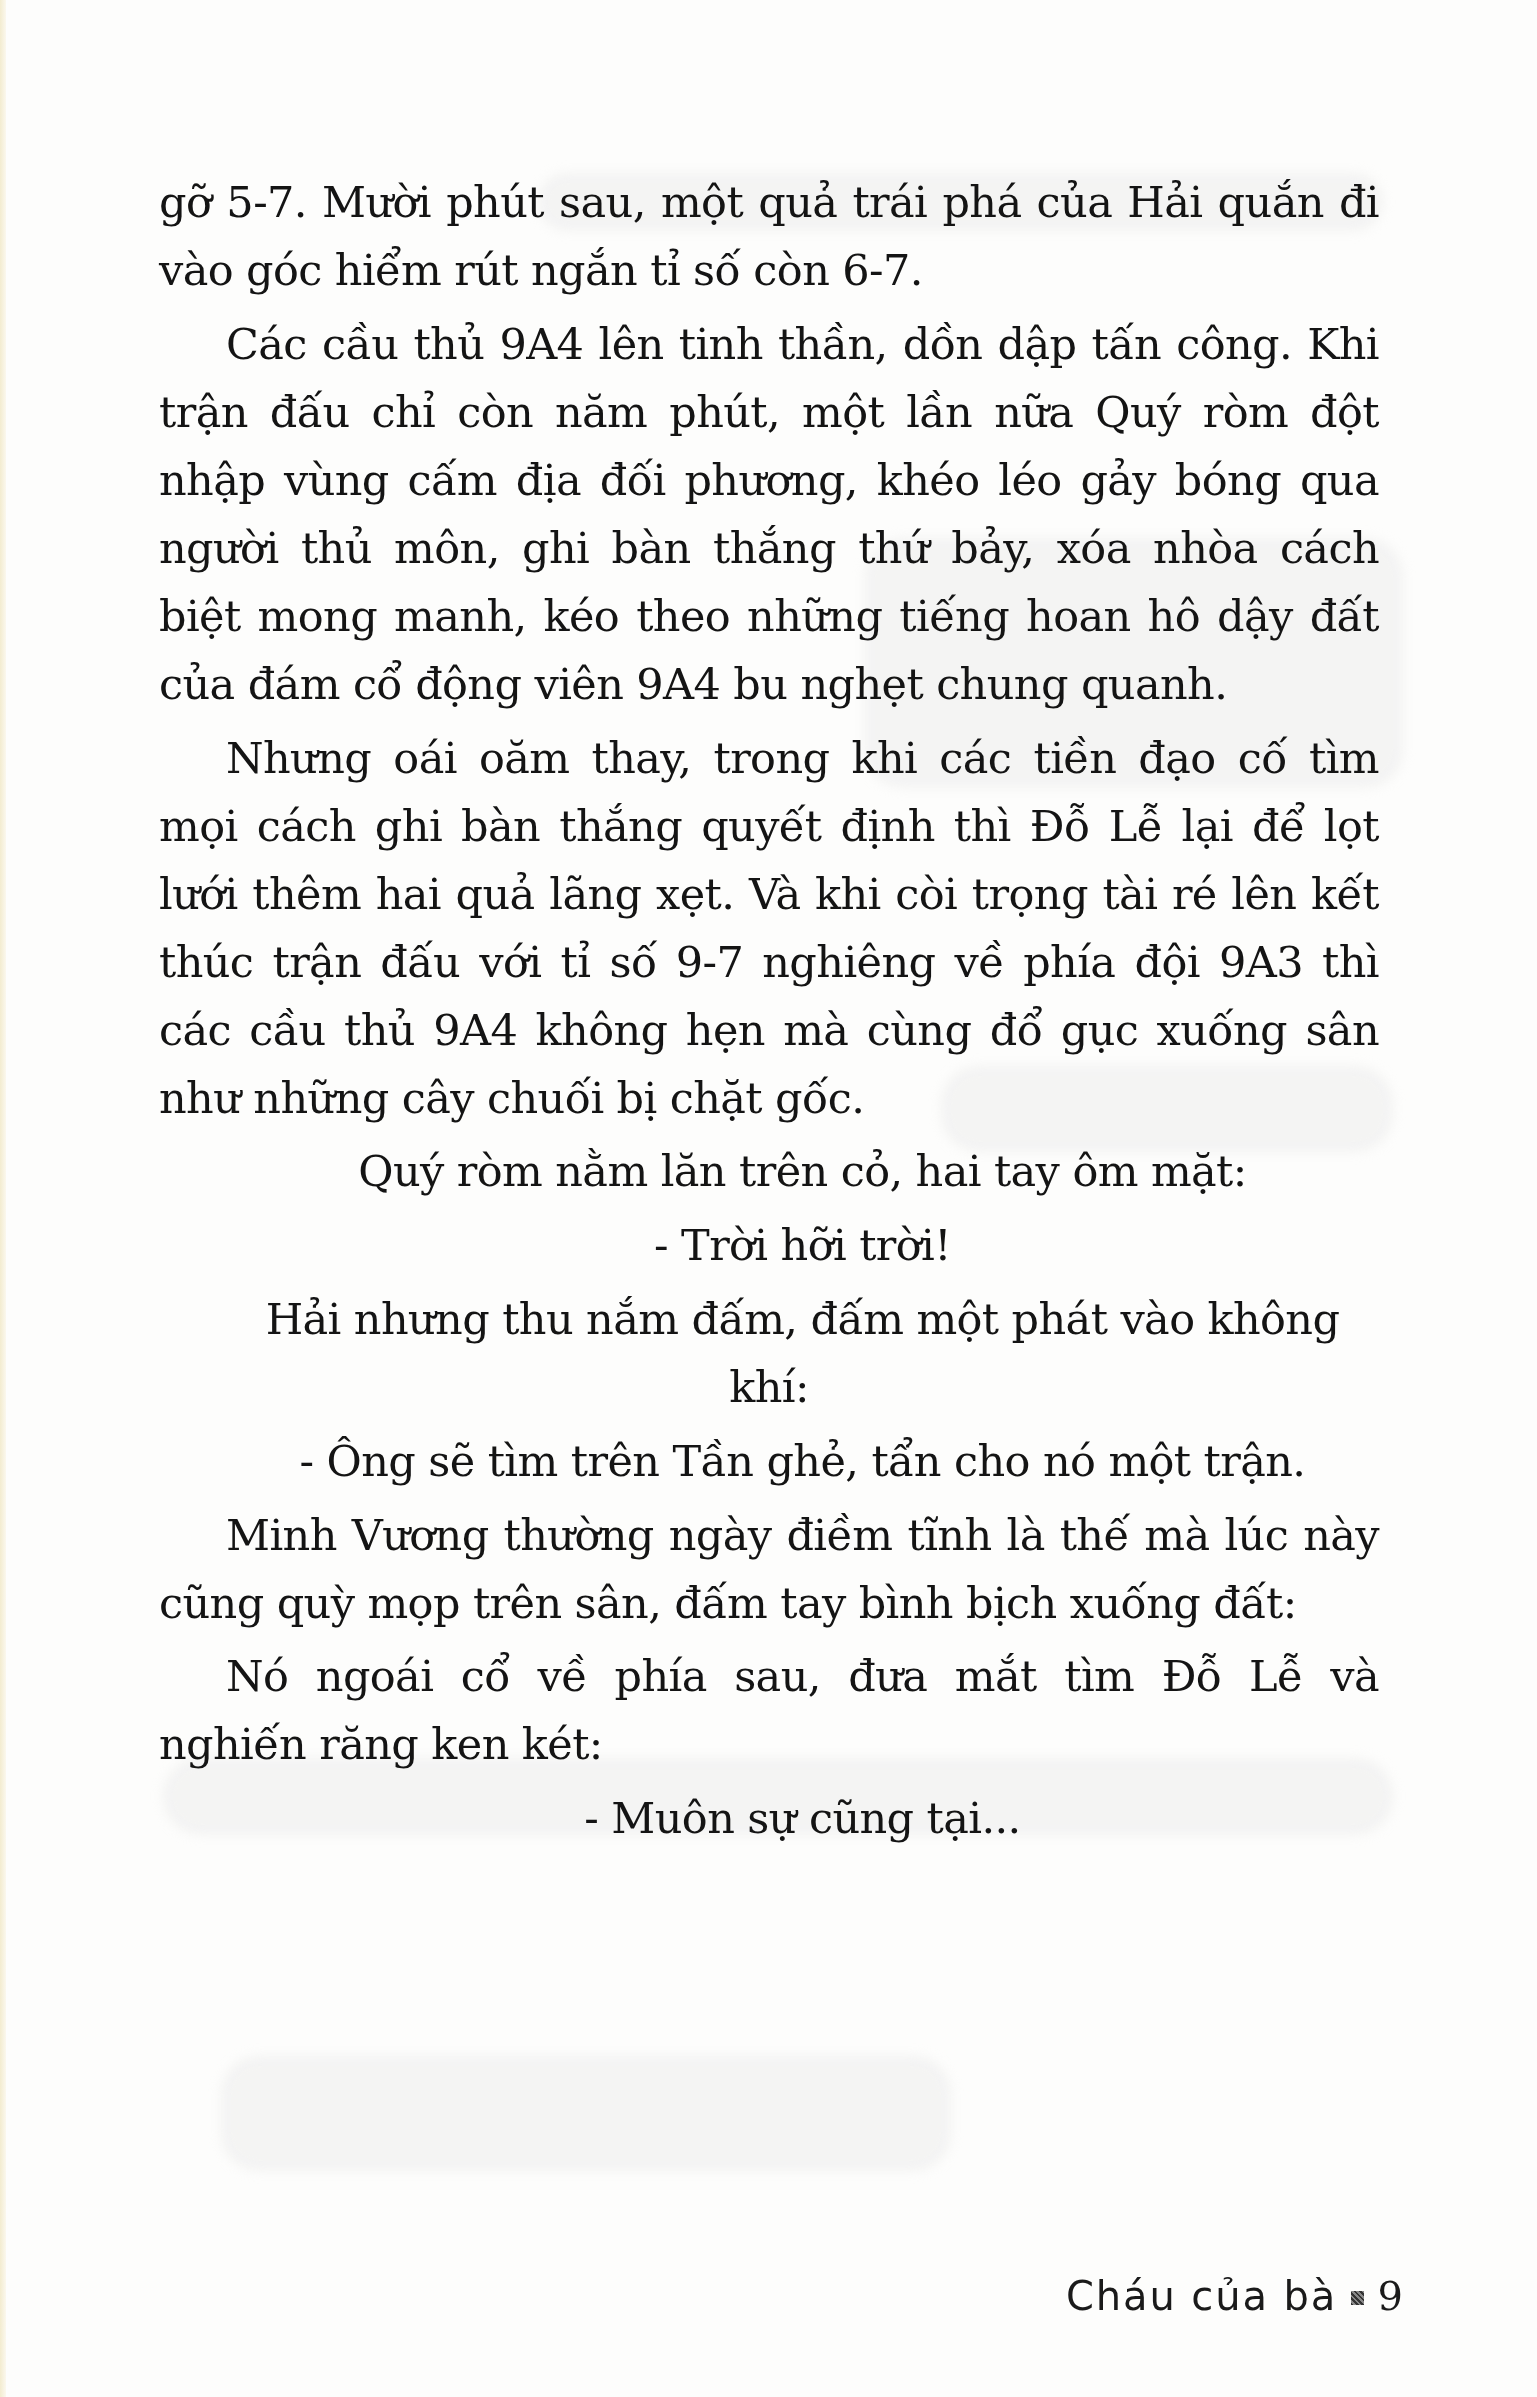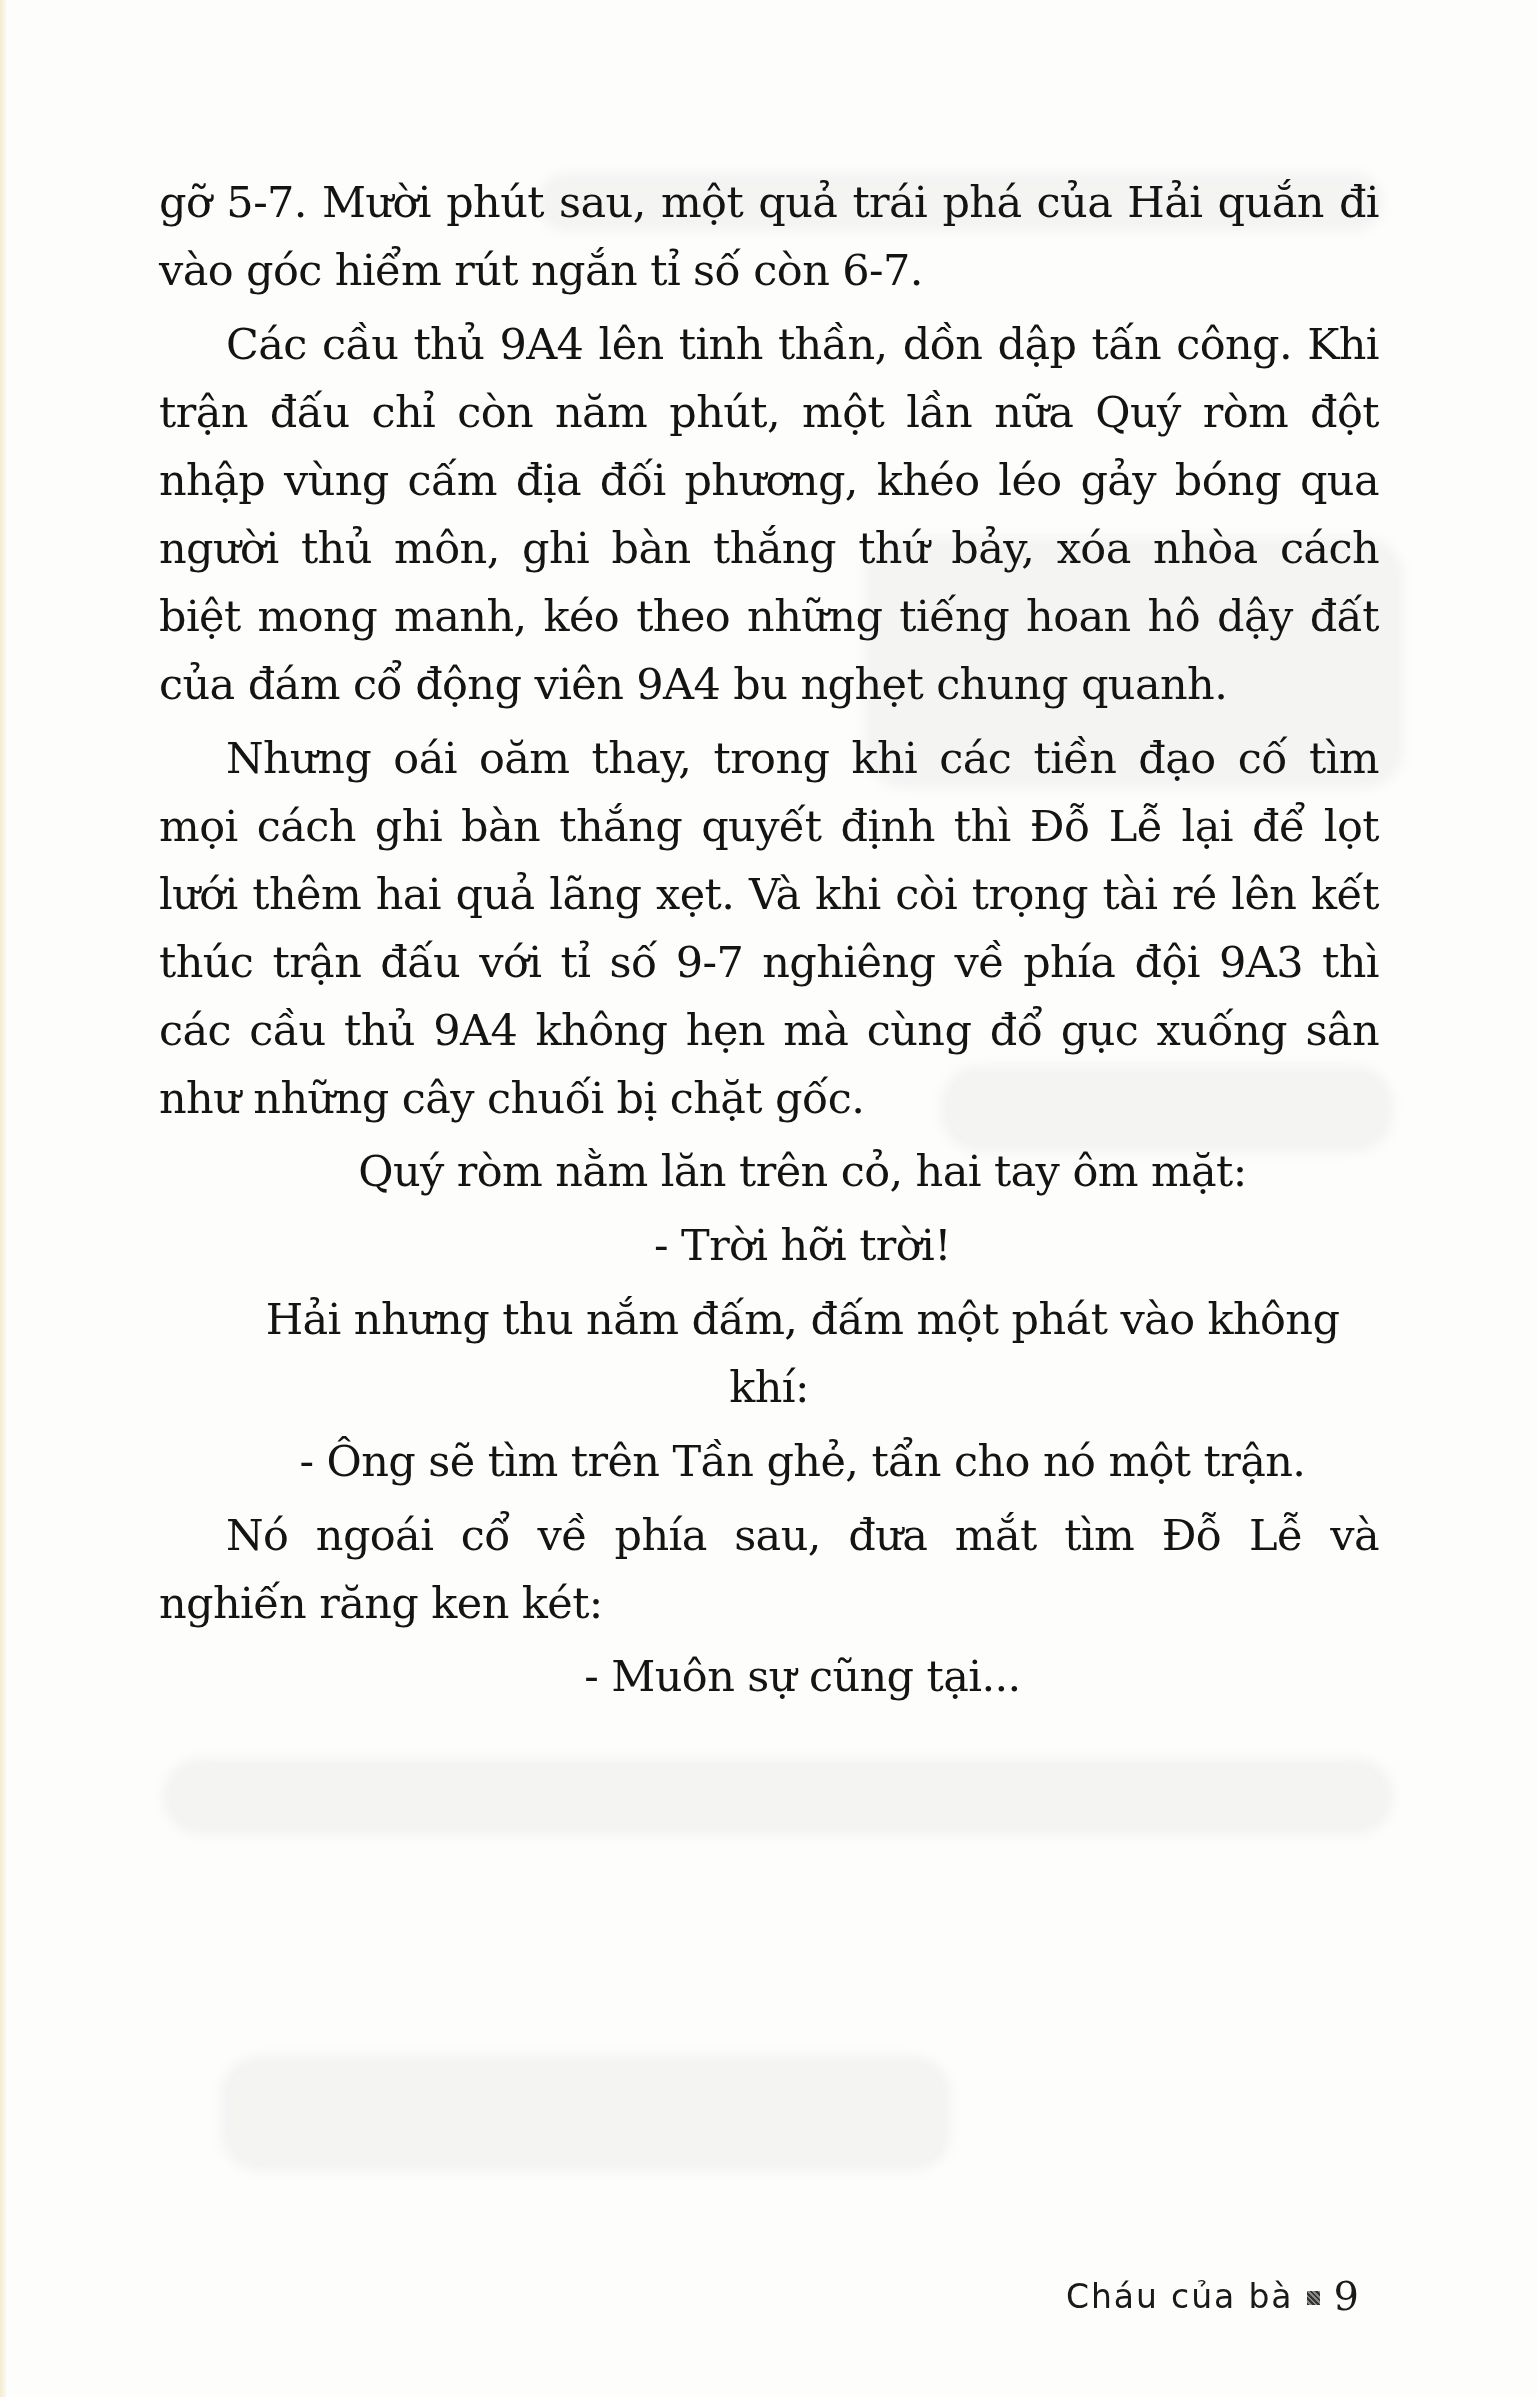--- a/index.html
+++ b/index.html
@@ -55,21 +55,21 @@
       left: 1066px;
       top: 2269px;
       height: 54px;
       display: flex;
       align-items: center;
       gap: 13.4px;
       font-family: "DejaVu Sans", "Liberation Sans", sans-serif;
       color: #1a1a1a;
     }
     .footer-title {
-      font-size: 33px;
+      font-size: 40px;
       letter-spacing: 1.9px;
     }
     .footer-square {
       width: 13.4px;
       height: 13.4px;
       background: repeating-linear-gradient(45deg, #333 0 1.9px, #888 1.9px 3.8px);
       display: inline-block;
       margin-top: 3.8px;
     }
     .footer-page {
@@ -89,20 +89,21 @@
 <div class="bleed" style="left:221px;top:2056px;width:730px;height:115px;"></div>
 
 <div class="text-block">
   <p class="para first">gỡ 5-7. Mười phút sau, một quả trái phá của Hải quắn đi vào góc hiểm rút ngắn tỉ số còn 6-7.</p>
   <p class="para">Các cầu thủ 9A4 lên tinh thần, dồn dập tấn công. Khi trận đấu chỉ còn năm phút, một lần nữa Quý ròm đột nhập vùng cấm địa đối phương, khéo léo gảy bóng qua người thủ môn, ghi bàn thắng thứ bảy, xóa nhòa cách biệt mong manh, kéo theo những tiếng hoan hô dậy đất của đám cổ động viên 9A4 bu nghẹt chung quanh.</p>
   <p class="para">Nhưng oái oăm thay, trong khi các tiền đạo cố tìm mọi cách ghi bàn thắng quyết định thì Đỗ Lễ lại để lọt lưới thêm hai quả lãng xẹt. Và khi còi trọng tài ré lên kết thúc trận đấu với tỉ số 9-7 nghiêng về phía đội 9A3 thì các cầu thủ 9A4 không hẹn mà cùng đổ gục xuống sân như những cây chuối bị chặt gốc.</p>
   <p class="para dialogue">Quý ròm nằm lăn trên cỏ, hai tay ôm mặt:</p>
   <p class="para dialogue">- Trời hỡi trời!</p>
   <p class="para dialogue">Hải nhưng thu nắm đấm, đấm một phát vào không khí:</p>
   <p class="para dialogue">- Ông sẽ tìm trên Tần ghẻ, tẩn cho nó một trận.</p>
+  <p class="para">Minh Vương thường ngày điềm tĩnh là thế mà lúc này cũng quỳ mọp trên sân, đấm tay bình bịch xuống đất:</p>
   <p class="para">Nó ngoái cổ về phía sau, đưa mắt tìm Đỗ Lễ và nghiến răng ken két:</p>
   <p class="para dialogue">- Muôn sự cũng tại...</p>
 </div>
 
 <div class="footer">
   <span class="footer-title">Cháu của bà</span>
   <span class="footer-square"></span>
   <span class="footer-page">9</span>
 </div>
 

